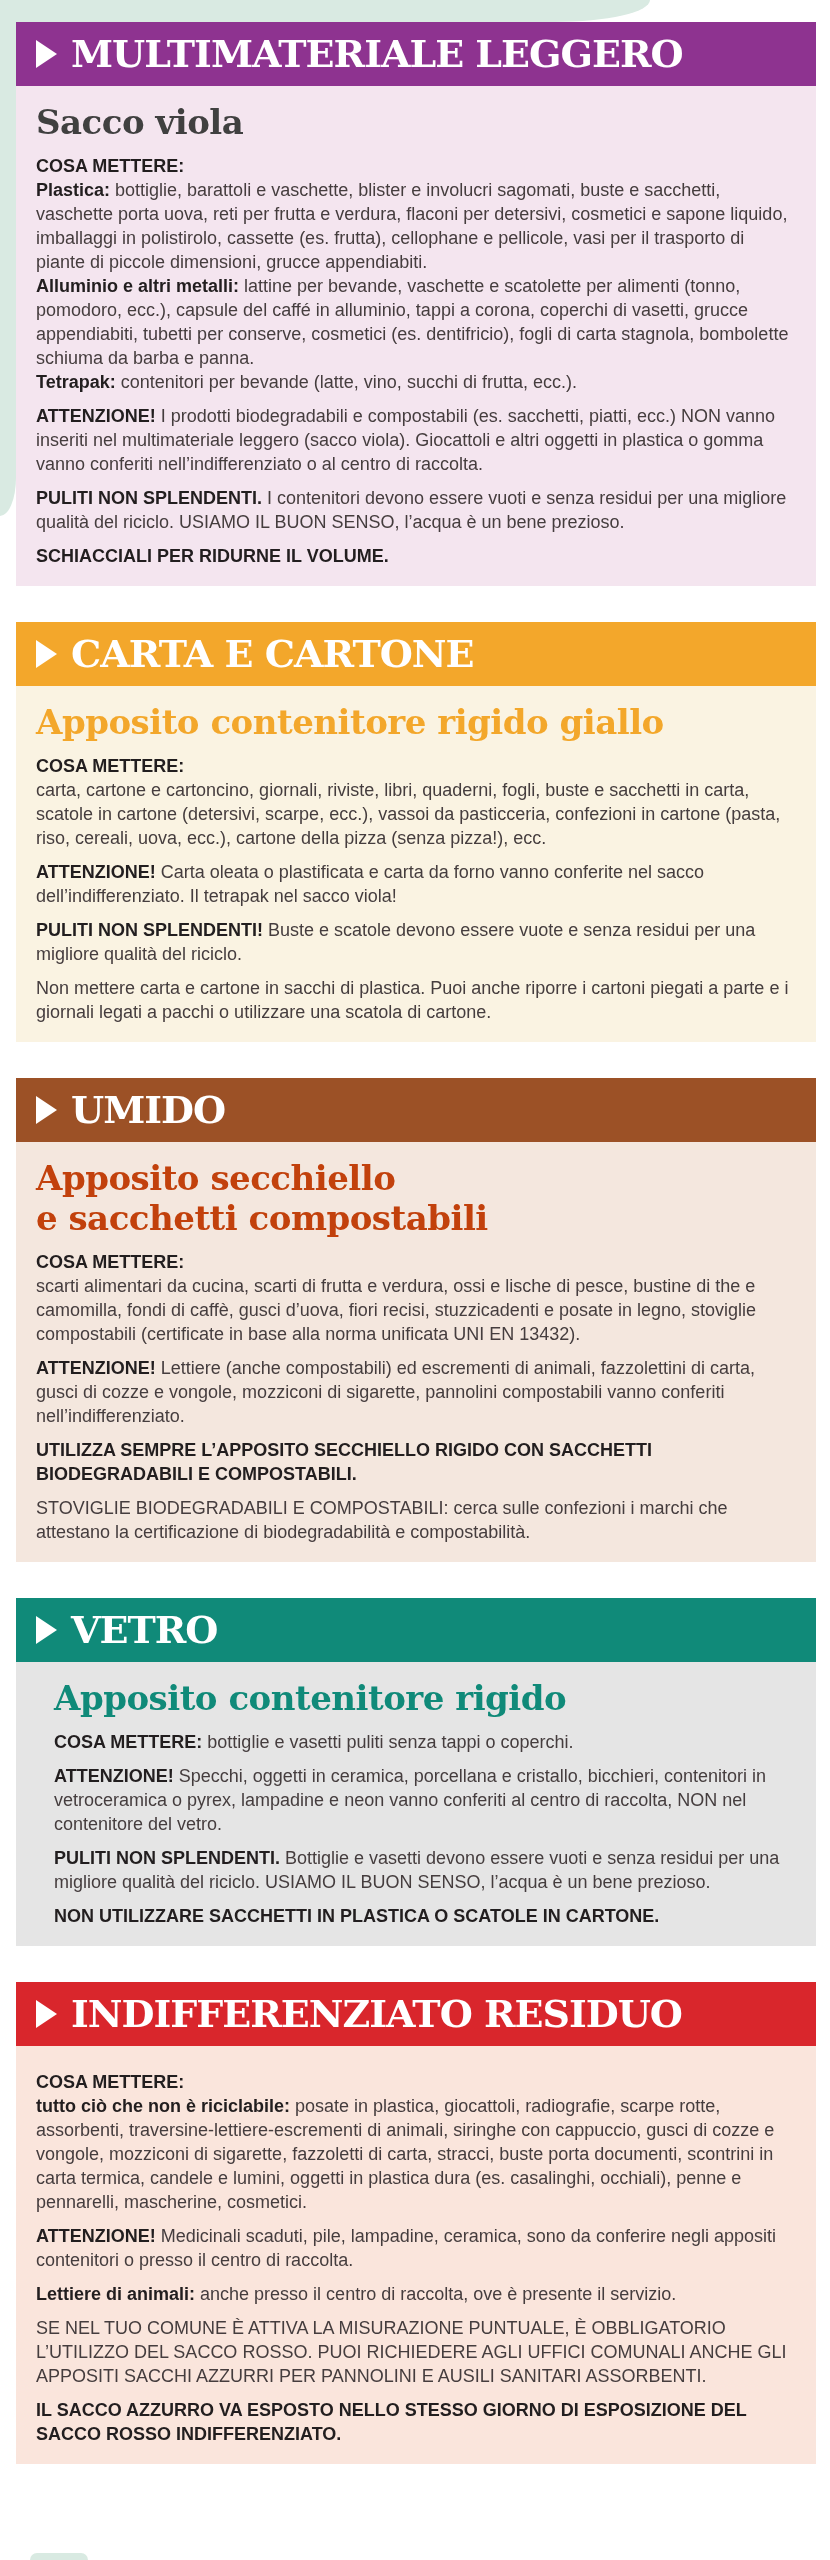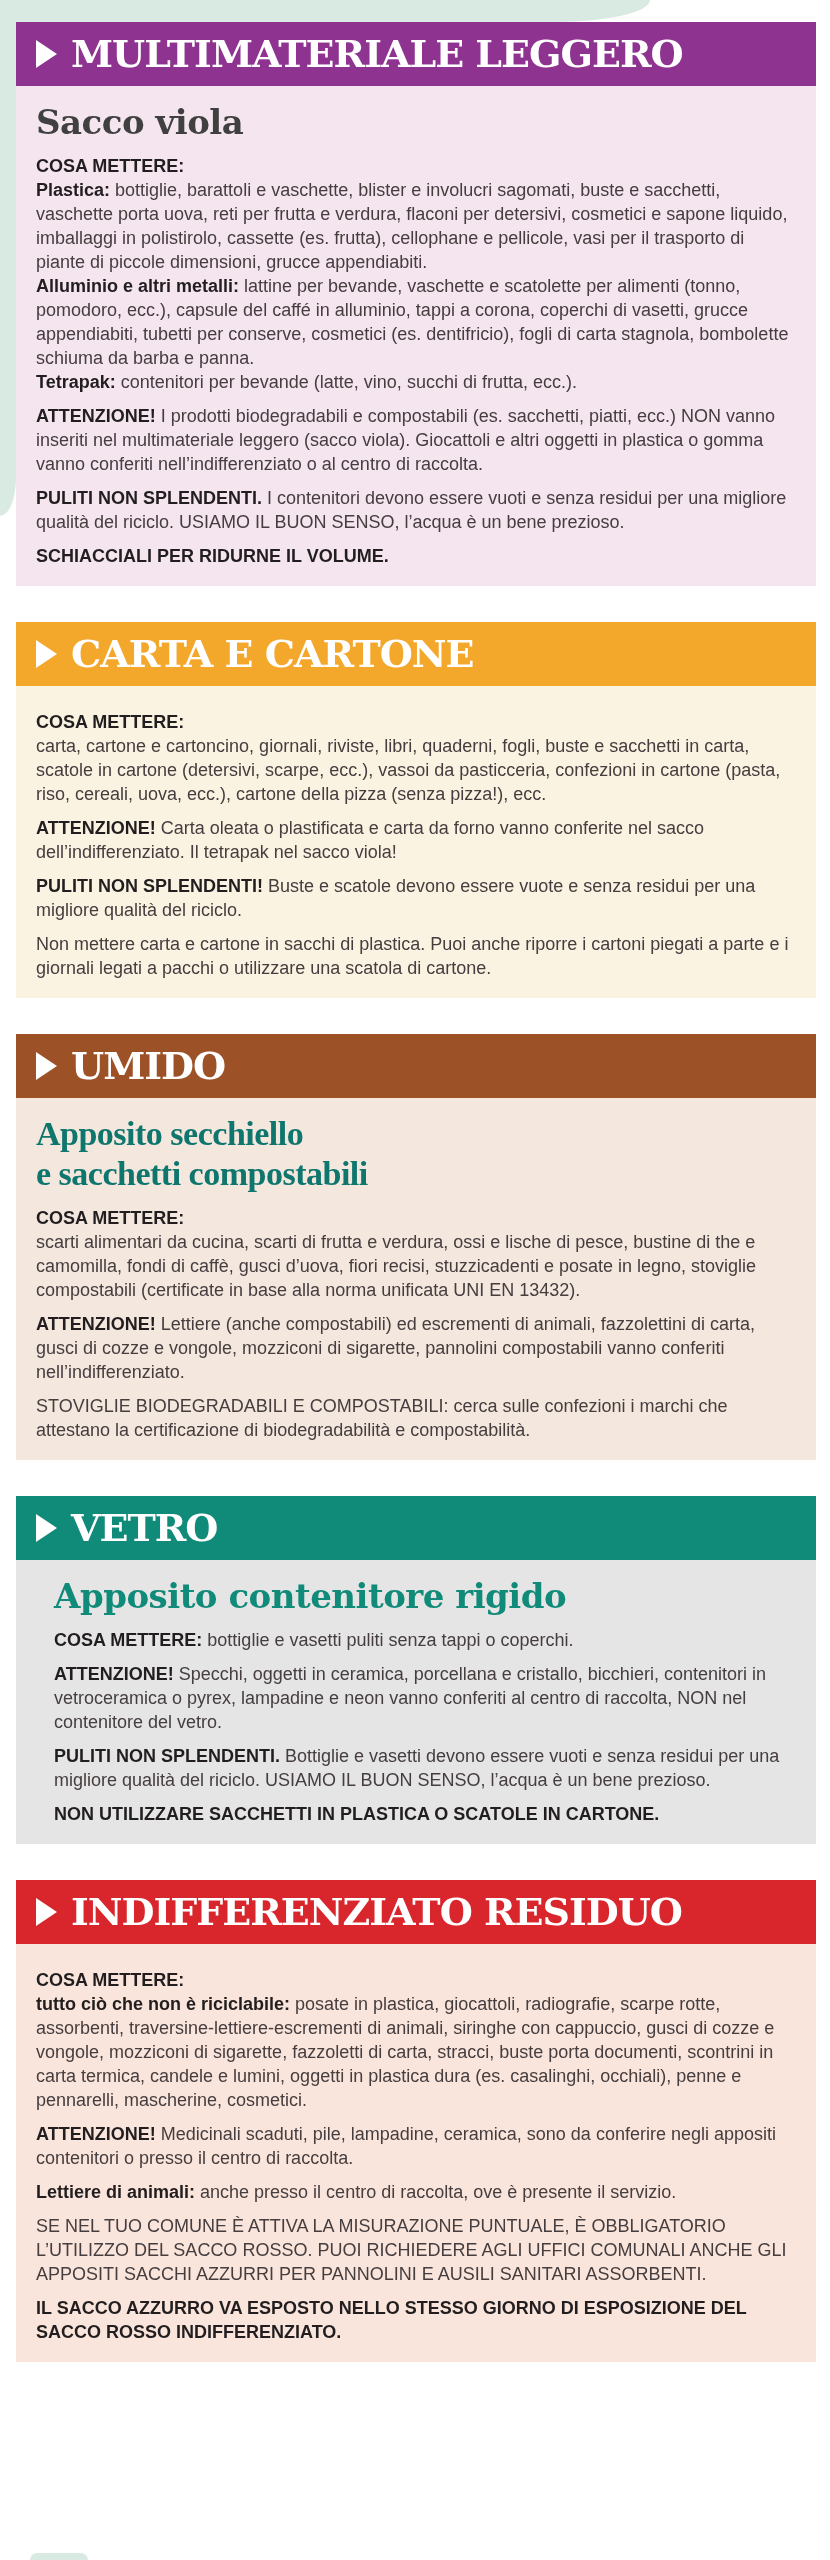--- a/index.html
+++ b/index.html
@@ -109,44 +109,48 @@
         </div>
     </div>
   </section>
 
   <section>
     <div class="band" style="background: rgb(243, 167, 43);">
       <span class="tri"></span>
       <span class="band-title">CARTA E CARTONE</span>
     </div>
     <div class="section-body" style="background: rgb(250, 243, 226);">
+      <div class="subtitle" style="color: rgb(243, 167, 43);">
+          <div>Apposito contenitore rigido giallo</div>
+        </div>
       <div class="paragraphs">
           <div class="block"><strong>COSA METTERE:</strong></div>
           <div class="block tight"><span>carta, cartone e cartoncino, giornali, riviste, libri, quaderni, fogli, buste e sacchetti in carta, scatole in cartone (detersivi, scarpe, ecc.), vassoi da pasticceria, confezioni in cartone (pasta, riso, cereali, uova, ecc.), cartone della pizza (senza pizza!), ecc.</span></div>
           <div class="block"><strong>ATTENZIONE! </strong><span>Carta oleata o plastificata e carta da forno vanno conferite nel sacco dell’indifferenziato. Il tetrapak nel sacco viola!</span></div>
           <div class="block"><strong>PULITI NON SPLENDENTI! </strong><span>Buste e scatole devono essere vuote e senza residui per una migliore qualità del riciclo.</span></div>
           <div class="block"><span>Non mettere carta e cartone in sacchi di plastica. Puoi anche riporre i cartoni piegati a parte e i giornali legati a pacchi o utilizzare una scatola di cartone.</span></div>
         </div>
     </div>
   </section>
 
   <section>
     <div class="band" style="background: rgb(156, 81, 38);">
       <span class="tri"></span>
       <span class="band-title">UMIDO</span>
     </div>
     <div class="section-body" style="background: rgb(244, 231, 222);">
-      <div class="subtitle" style="color: #0f766e; font-family: Liberation Serif, serif;">
+      <div class="subtitle" style="color: #c2410c;">
           <div>Apposito secchiello</div>
           <div>e sacchetti compostabili</div>
         </div>
       <div class="paragraphs">
           <div class="block"><strong>COSA METTERE:</strong></div>
           <div class="block tight"><span>scarti alimentari da cucina, scarti di frutta e verdura, ossi e lische di pesce, bustine di the e camomilla, fondi di caffè, gusci d’uova, fiori recisi, stuzzicadenti e posate in legno, stoviglie compostabili (certificate in base alla norma unificata UNI EN 13432).</span></div>
           <div class="block"><strong>ATTENZIONE! </strong><span>Lettiere (anche compostabili) ed escrementi di animali, fazzolettini di carta, gusci di cozze e vongole, mozziconi di sigarette, pannolini compostabili vanno conferiti nell’indifferenziato.</span></div>
+          <div class="block"><strong>UTILIZZA SEMPRE L’APPOSITO SECCHIELLO RIGIDO CON SACCHETTI BIODEGRADABILI E COMPOSTABILI.</strong></div>
           <div class="block"><span>STOVIGLIE BIODEGRADABILI E COMPOSTABILI: cerca sulle confezioni i marchi che attestano la certificazione di biodegradabilità e compostabilità.</span></div>
         </div>
     </div>
   </section>
 
   <section>
     <div class="band" style="background: rgb(16, 138, 121);">
       <span class="tri"></span>
       <span class="band-title">VETRO</span>
     </div>

